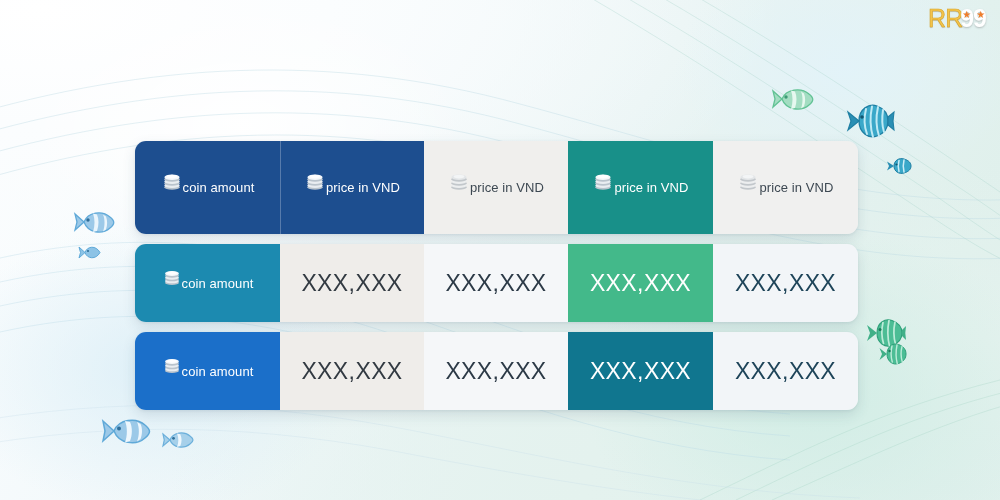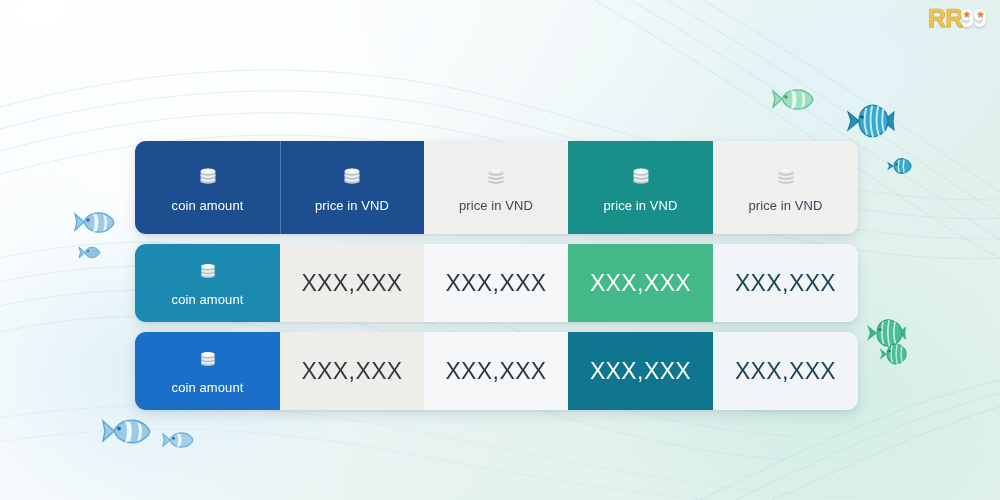--- a/index.html
+++ b/index.html
@@ -37,21 +37,21 @@
   }
   .waves{ position:absolute; inset:0; }
 
   
   #logo{
     position:absolute; top:6px; right:14px;
     display:flex; align-items:center; gap:0px;
     z-index:9;
   }
   .logo-rr{
-    font-size:25px; font-weight:bold; letter-spacing:-1px;
+    font-size:25px; font-weight:normal; letter-spacing:-1px;
     font-family:"Liberation Sans", sans-serif;
     color:#f3c44b;
     -webkit-text-stroke:0.6px #d8a52c;
     text-shadow:0 1px 1px rgba(0,0,0,.18);
     line-height:1;
   }
   .logo-99-wrap{ position:relative; line-height:1; margin-left:-2px; }
   .logo-99{
     font-size:25px; font-weight:bold; letter-spacing:-1px;
     color:#ffffff;
@@ -77,21 +77,21 @@
   .row{
     display:flex;
     border-radius:11px;
     overflow:hidden;
     box-shadow:0 5px 13px rgba(40,70,95,.13), 0 1px 3px rgba(40,70,95,.08);
   }
   .row.header-row{ height:93px; }
   .row.data-row{  height:78px; }
 
   .cell{
-    display:flex; flex-direction:column;
+    display:flex; flex-direction:row;
     align-items:center; justify-content:center;
     text-align:center;
     position:relative;
   }
   .cell.c-coin{  flex:0 0 145px; }
   .cell.c-2{     flex:0 0 144px; }
   .cell.c-3{     flex:0 0 144px; }
   .cell.c-4{     flex:0 0 145px; }
   .cell.c-5{     flex:0 0 145px; }
 

